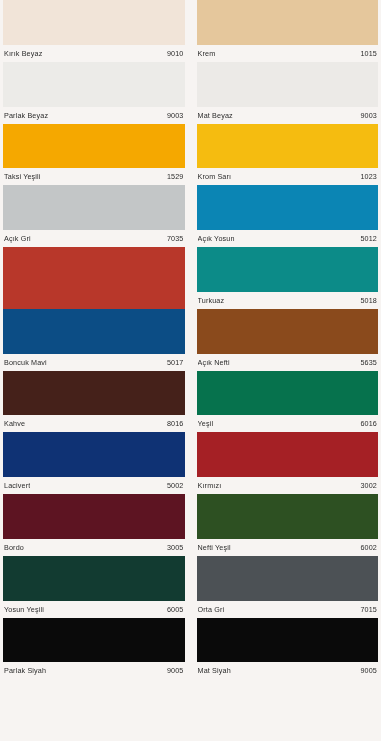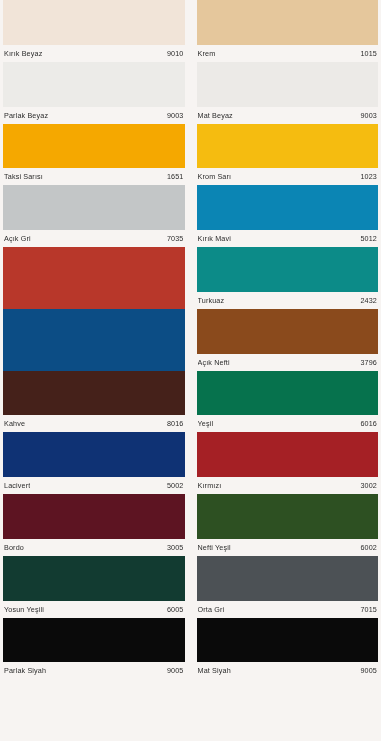--- a/index.html
+++ b/index.html
@@ -103,63 +103,67 @@
     <div class="swatch-cell">
       <div class="swatch-color" style="background: rgb(236, 234, 231);"></div>
       <div class="swatch-meta">
         <span class="swatch-name">Mat Beyaz</span>
         <span class="swatch-code">9003</span>
       </div>
     </div>
     <div class="swatch-cell">
       <div class="swatch-color" style="background: rgb(245, 168, 0);"></div>
       <div class="swatch-meta">
-        <span class="swatch-name">Taksi Sarısı</span>
-        <span class="swatch-code">1651</span>
+        <span class="swatch-name">Taksi Yeşili</span>
+        <span class="swatch-code">1529</span>
       </div>
     </div>
     <div class="swatch-cell">
       <div class="swatch-color" style="background: rgb(245, 188, 16);"></div>
       <div class="swatch-meta">
         <span class="swatch-name">Krom Sarı</span>
         <span class="swatch-code">1023</span>
       </div>
     </div>
     <div class="swatch-cell">
       <div class="swatch-color" style="background: rgb(195, 198, 199);"></div>
       <div class="swatch-meta">
         <span class="swatch-name">Açık Gri</span>
         <span class="swatch-code">7035</span>
       </div>
     </div>
     <div class="swatch-cell">
       <div class="swatch-color" style="background: rgb(11, 133, 180);"></div>
       <div class="swatch-meta">
-        <span class="swatch-name">Kırık Mavi</span>
+        <span class="swatch-name">Açık Yosun</span>
         <span class="swatch-code">5012</span>
       </div>
     </div>
     <div class="swatch-cell">
       <div class="swatch-color" style="background: rgb(184, 55, 42);"></div>
     </div>
     <div class="swatch-cell">
       <div class="swatch-color" style="background: rgb(12, 139, 136);"></div>
       <div class="swatch-meta">
         <span class="swatch-name">Turkuaz</span>
-        <span class="swatch-code">2432</span>
+        <span class="swatch-code">5018</span>
       </div>
     </div>
     <div class="swatch-cell">
       <div class="swatch-color" style="background: rgb(12, 77, 133);"></div>
+      <div class="swatch-meta">
+        <span class="swatch-name">Boncuk Mavi</span>
+        <span class="swatch-code">5017</span>
+      </div>
     </div>
     <div class="swatch-cell">
       <div class="swatch-color" style="background: rgb(138, 74, 28);"></div>
       <div class="swatch-meta">
         <span class="swatch-name">Açık Nefti</span>
-        <span class="swatch-code">3796</span>
+        <span class="swatch-code">5635</span>
       </div>
     </div>
     <div class="swatch-cell">
       <div class="swatch-color" style="background: rgb(69, 33, 26);"></div>
       <div class="swatch-meta">
         <span class="swatch-name">Kahve</span>
         <span class="swatch-code">8016</span>
       </div>
     </div>
     <div class="swatch-cell">

